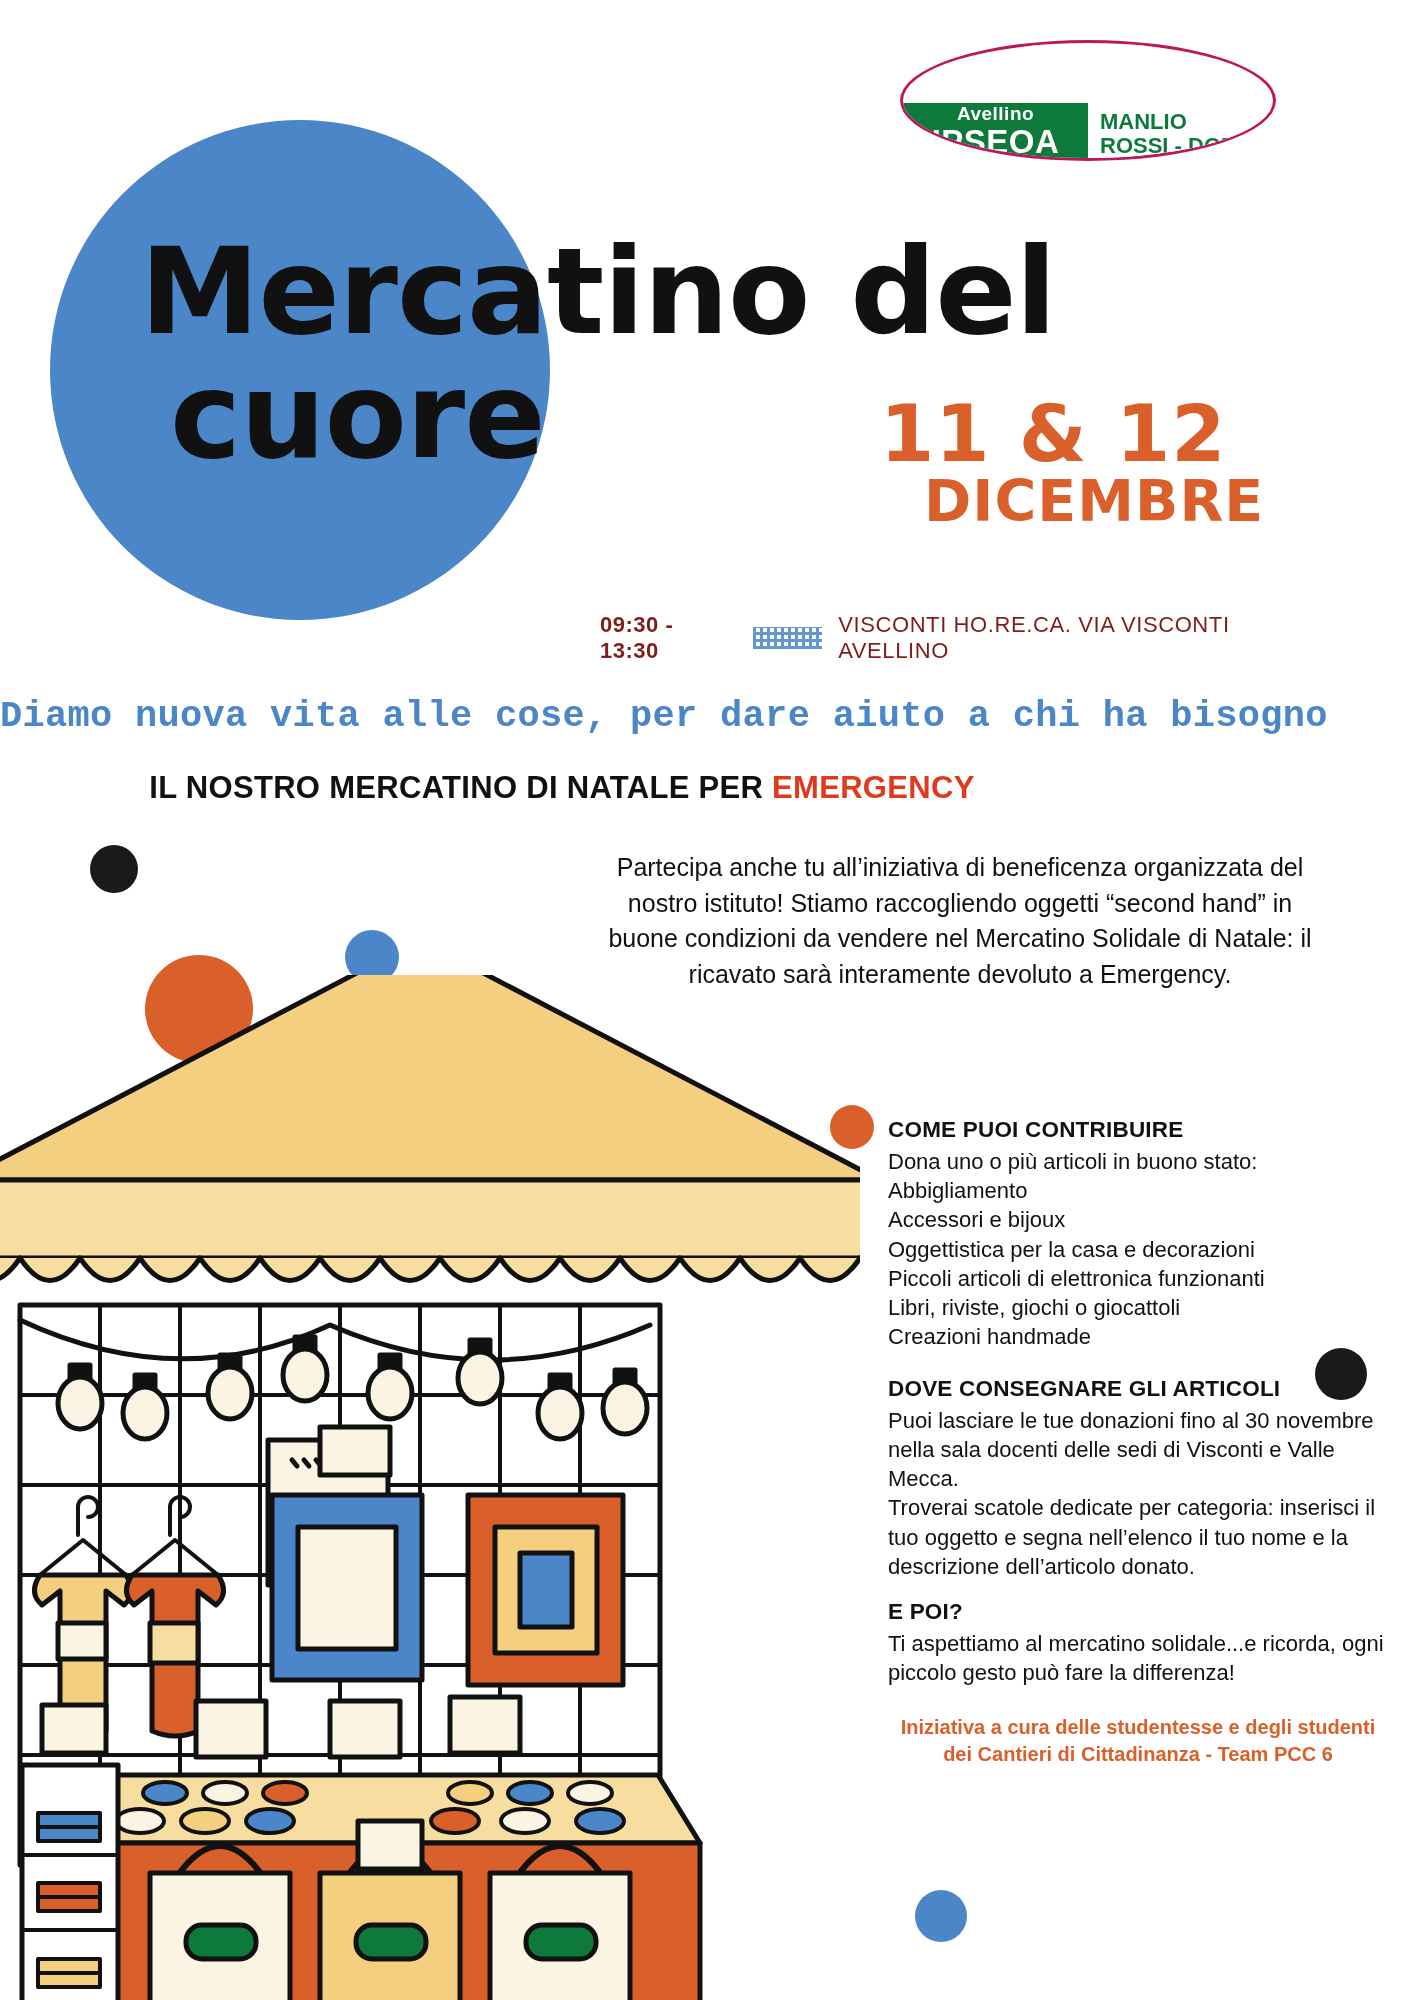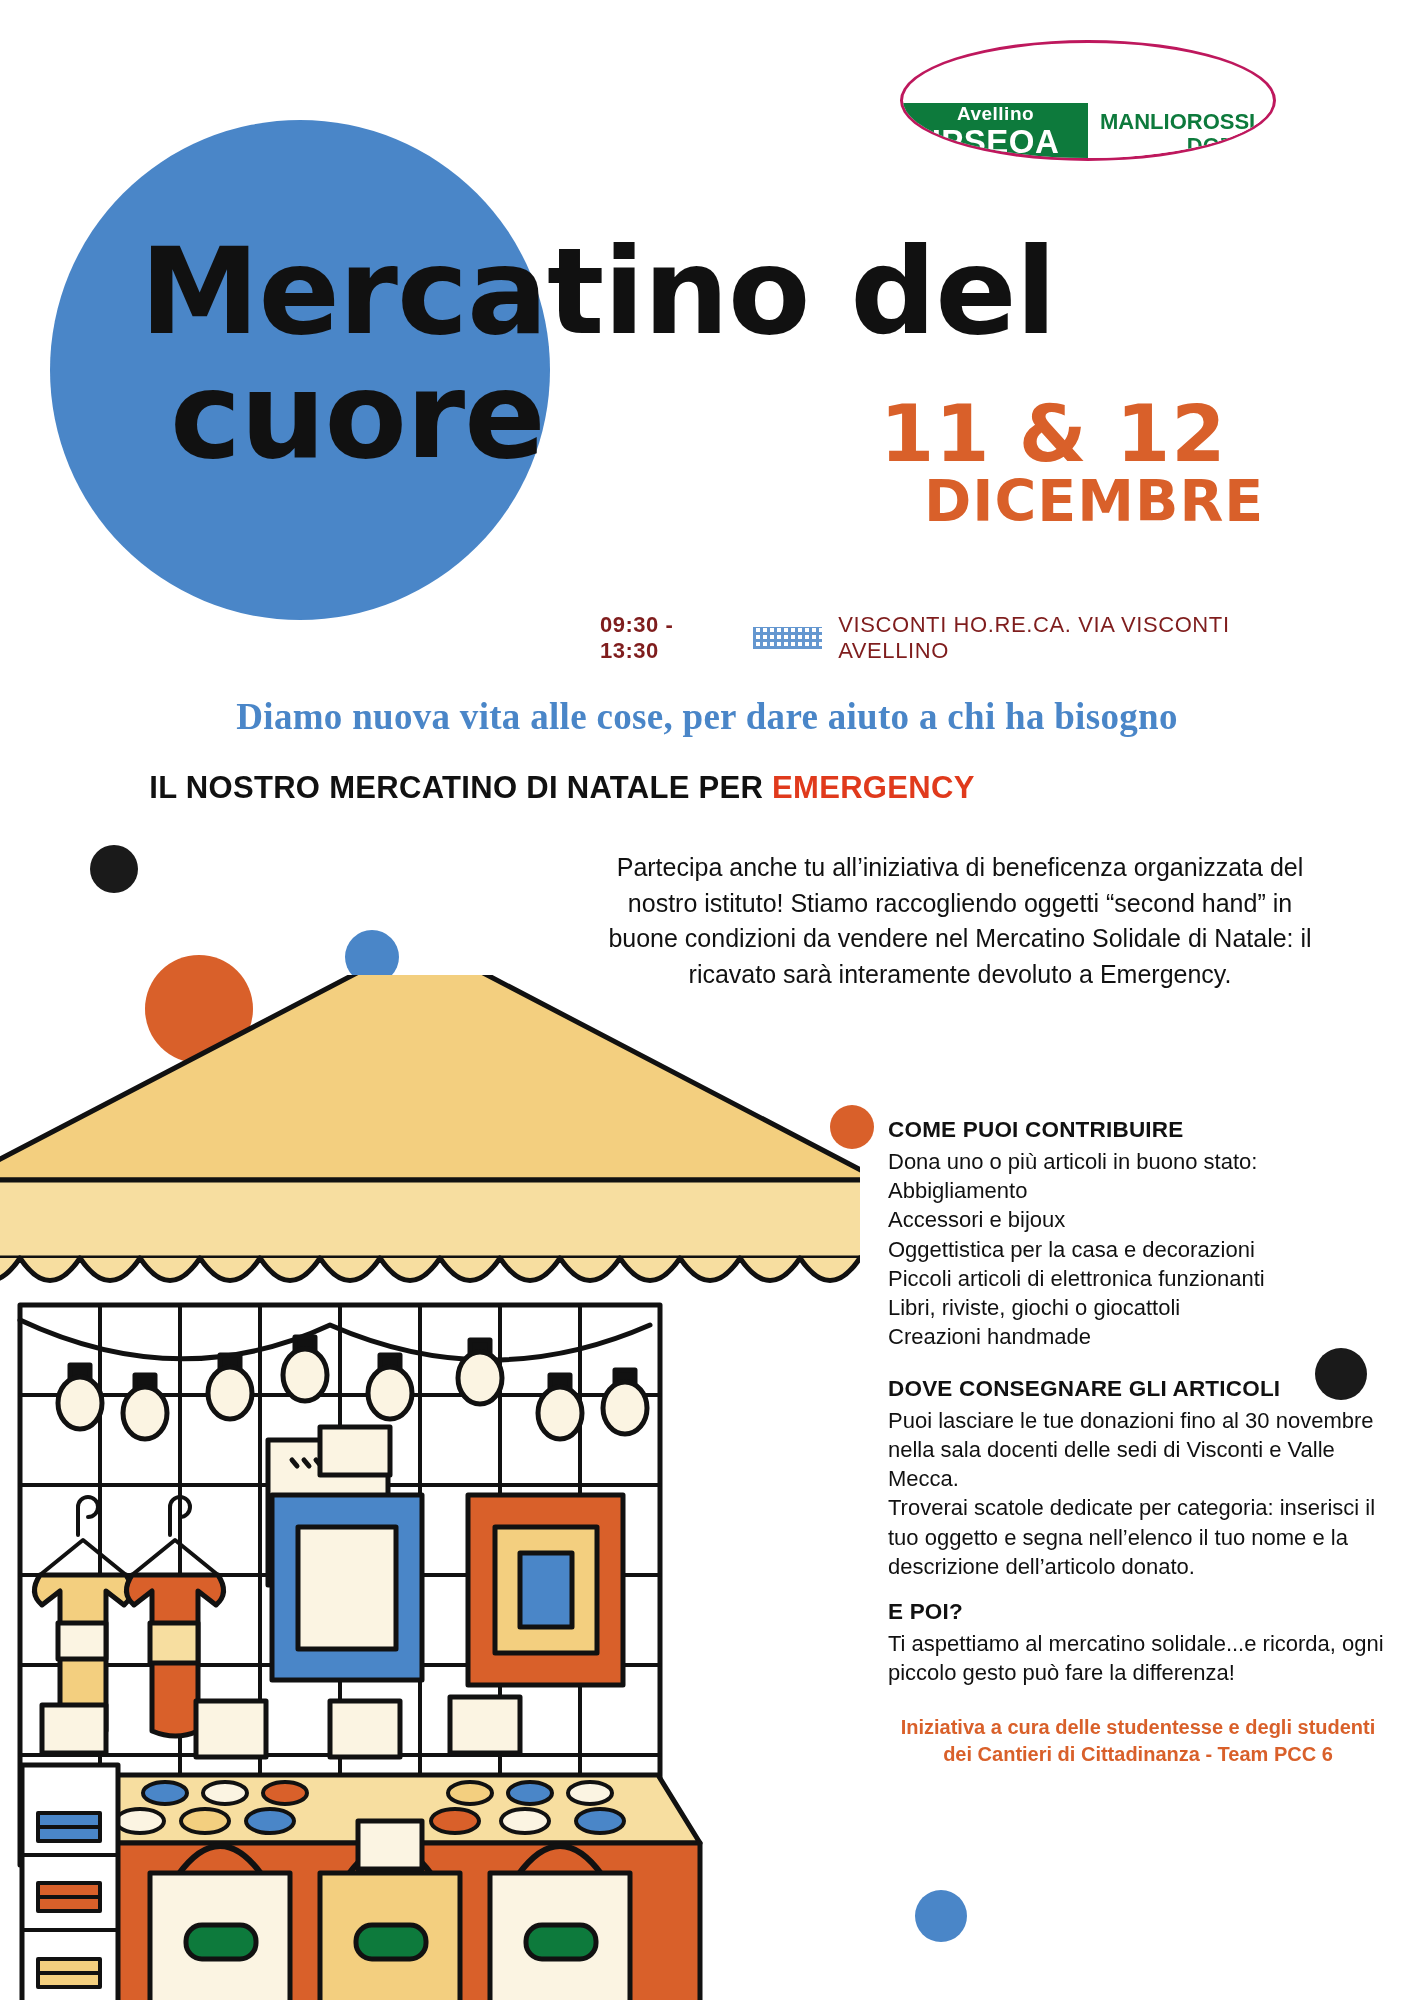--- a/index.html
+++ b/index.html
@@ -42,21 +42,21 @@
     width: 50%;
     display: flex; flex-direction: column;
     align-items: center; justify-content: center;
     color: #ffffff;
   }
   .logo-left .l1 { font-size: 19px; font-weight: bold; letter-spacing: .5px; }
   .logo-left .l2 { font-size: 33px; font-weight: bold; letter-spacing: .5px; line-height: 1; }
   .logo-right {
     background: #ffffff;
     width: 50%;
-    display: flex; flex-direction: row;
+    display: flex; flex-direction: column;
     align-items: flex-start; justify-content: center;
     color: #0d7a3c;
     padding-left: 12px;
     box-sizing: border-box;
   }
   .logo-right .l1 { font-size: 22px; font-weight: bold; line-height: 1.1; }
   .logo-right .l2 { font-size: 22px; font-weight: bold; line-height: 1.1; }
 
   
   .title {
@@ -97,23 +97,23 @@
     background-image:
       repeating-linear-gradient(90deg, #4a86c8 0 3px, transparent 3px 7px),
       repeating-linear-gradient(0deg, #4a86c8 0 3px, transparent 3px 7px);
     opacity: .85;
   }
   .time-venue { font-weight: normal; font-size: 22px; letter-spacing: .6px; }
 
   .tagline {
     position: absolute;
     left: 0; top: 695px; width: 1414px;
-    text-align: center;
+    text-align: left;
     color: #4a86c8;
-    font-family: Liberation Serif, serif;
+    font-family: Liberation Mono, monospace;
     font-weight: bold;
     font-size: 37px;
     letter-spacing: .3px;
   }
   .subtitle {
     position: absolute;
     left: 0; top: 770px; width: 1124px;
     text-align: center;
     font-size: 31px;
     font-weight: bold;

